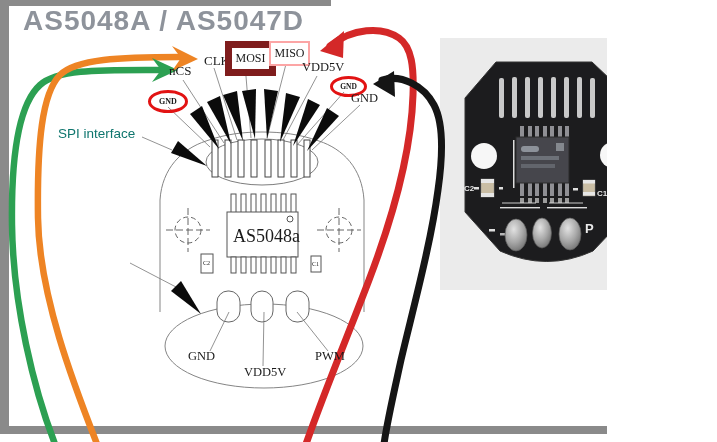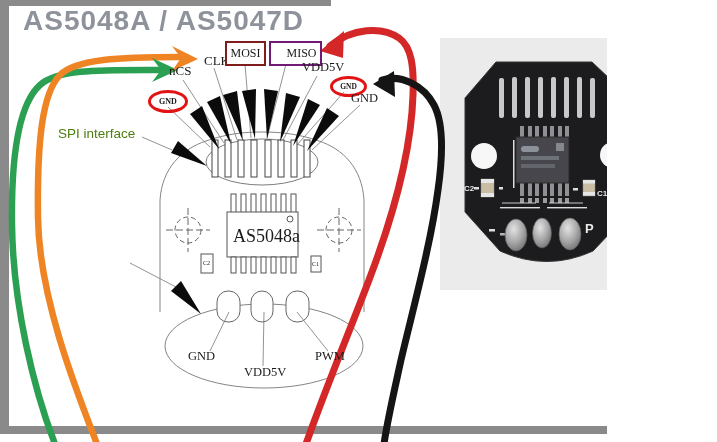--- a/index.html
+++ b/index.html
@@ -4,21 +4,21 @@
 <style>
   html,body{margin:0;padding:0;background:#fff;}
   #root{position:relative;width:607px;height:442px;background:#ffffff;overflow:hidden;
         font-family:"Liberation Sans",sans-serif;}
   .abs{position:absolute;}
   .frame{background:#8a8a8a;z-index:1;}
   svg.layer{position:absolute;left:0;top:0;z-index:5;}
   .txt{position:absolute;z-index:10;color:#1a1a1a;white-space:nowrap;}
   .serif{font-family:"Liberation Serif","DejaVu Serif",serif;}
   .title{font-size:28px;font-weight:bold;color:#8e939b;letter-spacing:1px;}
-  .iface{font-size:13.5px;color:#4d7c0f;}
+  .iface{font-size:13.5px;color:#0f766e;}
   .gnd-oval{border:3px solid #e21313;border-radius:50%;display:flex;align-items:center;
             justify-content:center;font-weight:bold;background:transparent;}
   .pinbox{display:flex;align-items:center;justify-content:center;background:#fff;font-size:12px;}
   .photo-txt{color:#e9e9e9;font-weight:bold;z-index:10;}
 </style>
 </head>
 <body>
 
 <div id="root">
 
@@ -215,24 +215,24 @@
 
   <div class="txt title" style="left:23px;top:5px;">AS5048A / AS5047D</div>
 
   <div class="txt iface" style="left:58px;top:126px;">SPI interface</div>
 
   <div class="txt serif gnd-oval" style="left:148px;top:90px;width:34px;height:17px;font-size:8px;">
       <span>GND</span>
     </div>
   <div class="txt serif" style="left:169px;top:63px;font-size:13px;">nCS</div>
   <div class="txt serif" style="left:204px;top:53px;font-size:13px;">CLK</div>
-  <div class="txt serif pinbox" style="left:225px;top:41px;width:37px;height:21px;border:2px solid #7f1d1d;">
+  <div class="txt serif pinbox" style="left:225px;top:41px;width:37px;height:21px;border:7px solid #7f1d1d;">
       <span>MOSI</span>
     </div>
-  <div class="txt serif pinbox" style="left:269px;top:41px;width:37px;height:21px;border:2px solid #701a75;padding-left:12px;">
+  <div class="txt serif pinbox" style="left:269px;top:41px;width:37px;height:21px;border:2px solid #fca5a5;">
       <span>MISO</span>
     </div>
   <div class="txt serif" style="left:302px;top:60px;font-size:12.5px;">VDD5V</div>
   <div class="txt serif gnd-oval" style="left:330px;top:76px;width:31px;height:15px;font-size:7.5px;">
       <span>GND</span>
     </div>
   <div class="txt serif" style="left:351px;top:91px;font-size:12.5px;">GND</div>
 
   <div class="txt serif" style="left:233px;top:226px;font-size:18px;">AS5048a</div>
   <div class="txt serif" style="left:203px;top:260px;font-size:6px;">C2</div>

